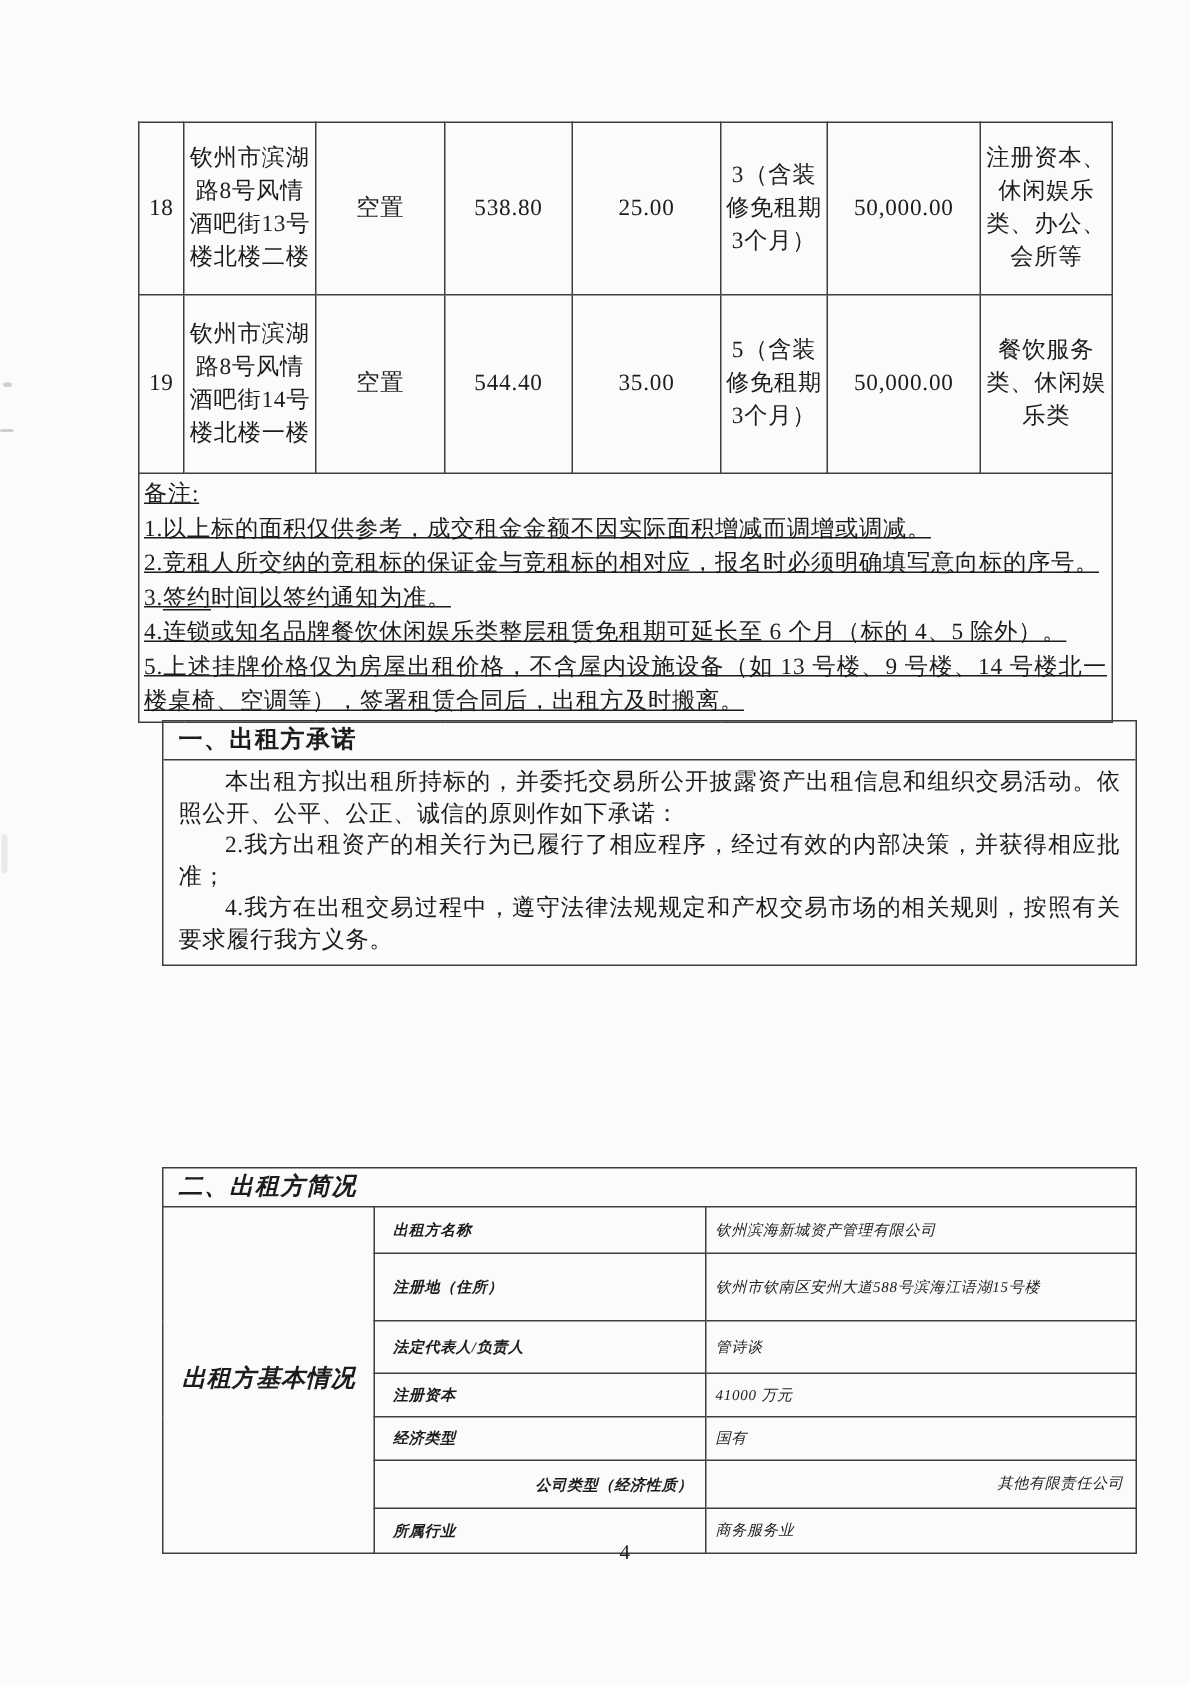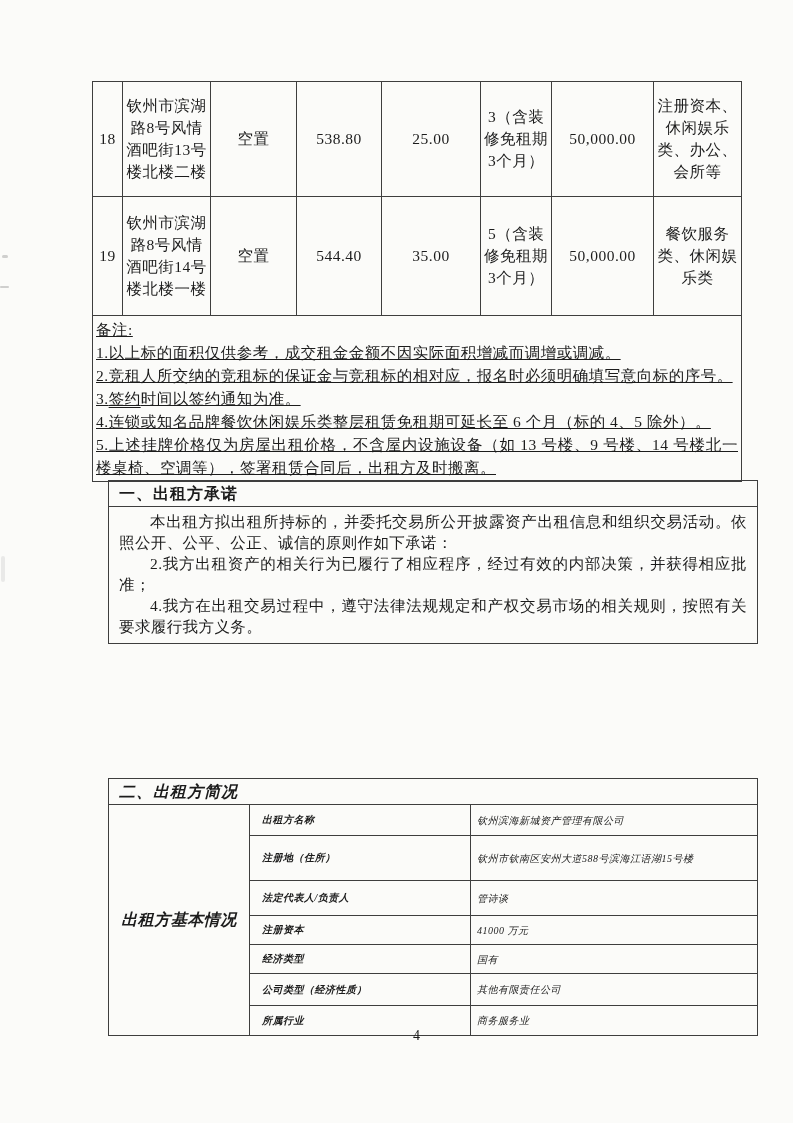--- a/index.html
+++ b/index.html
@@ -68,21 +68,21 @@
     width:120px;text-align:center;font-weight:bold;
     padding:2px 10px;line-height:24px;font-size:16px;margin-left:44px;
   }
   table.profile-tbl td.lbl{width:200px;font-weight:bold;padding-left:12px;}
   table.profile-tbl td.val{padding-left:6px;line-height:21px;}
   table.profile-tbl tr.pr0 td{height:26px;}
   table.profile-tbl tr.pr1 td{height:40px;}
   table.profile-tbl tr.pr2 td{height:30px;}
   table.profile-tbl tr.pr3 td{height:24px;}
   table.profile-tbl tr.pr4 td{height:24px;}
-  table.profile-tbl tr.pr5 td{height:27px;}
+  table.profile-tbl tr.pr5 td{height:27px;text-align:right;}
   table.profile-tbl tr.pr6 td{height:25px;}
   
   .profile{border:none;font-style:italic;}
   .profile .sec-head{
     border:1px solid #3e3e3e;border-bottom:none;
   }
 
   .page-number{
     position:absolute;left:92px;width:650px;top:1028px;
     text-align:center;font-size:14px;letter-spacing:1px;

